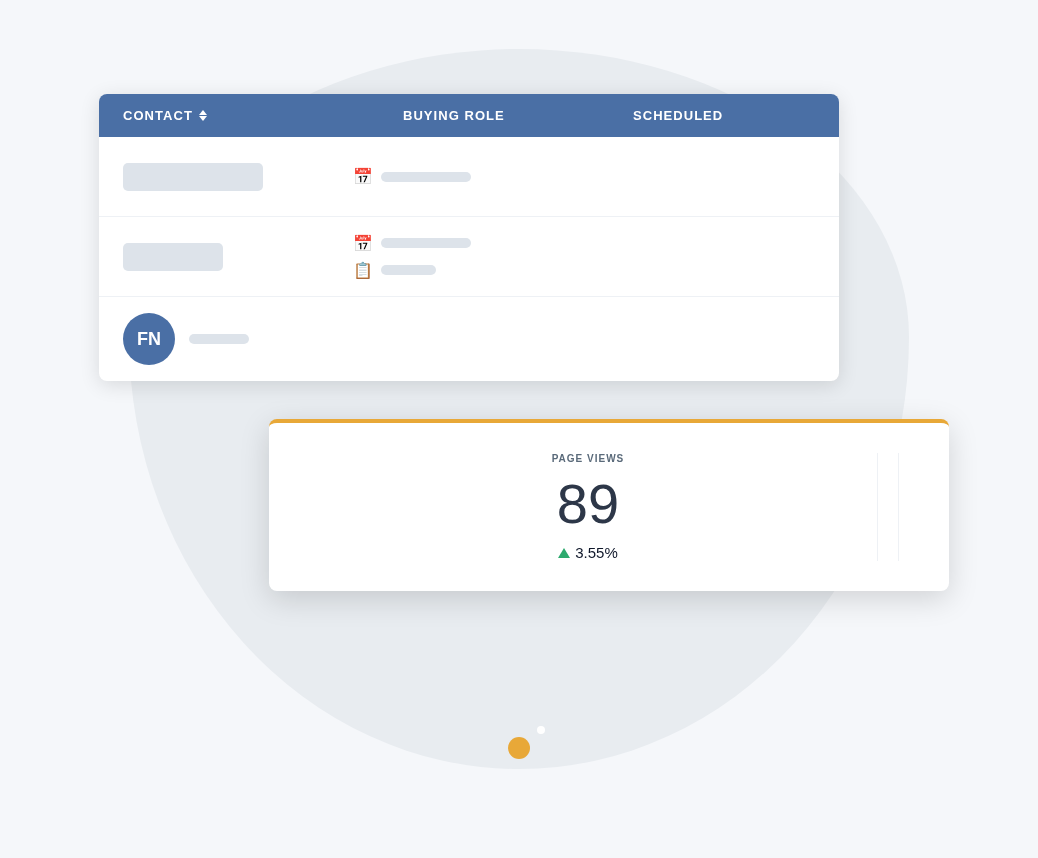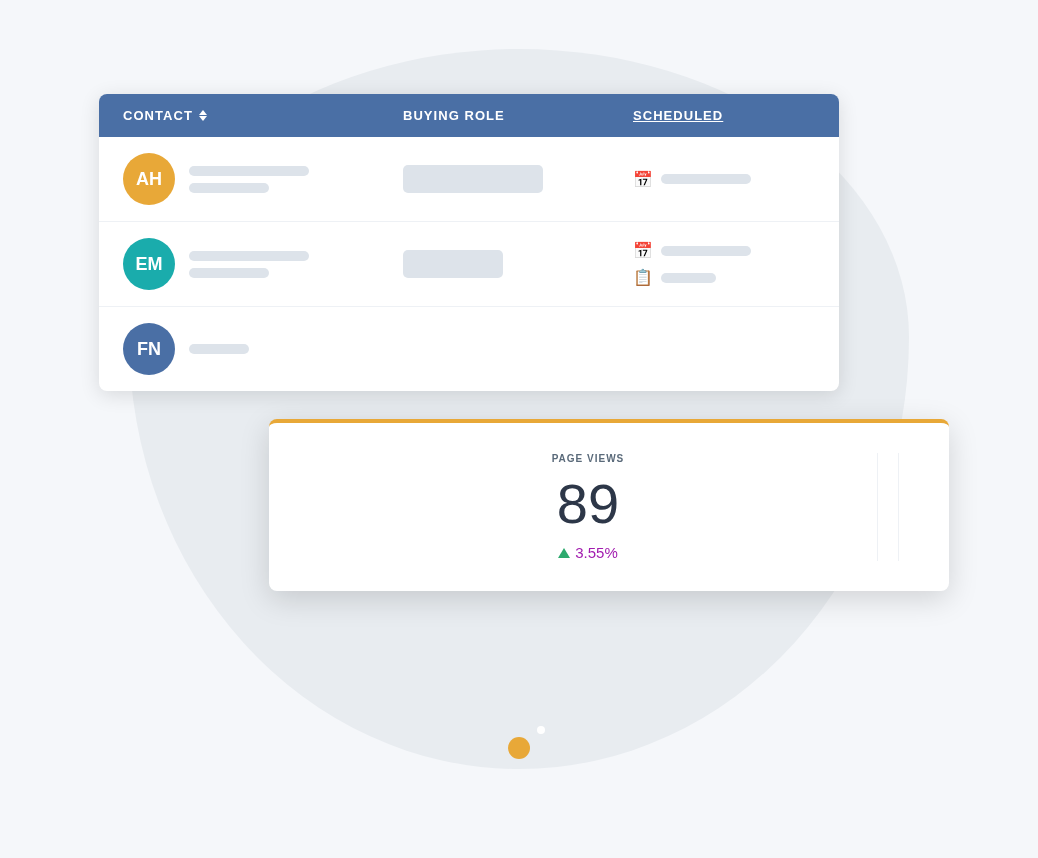--- a/index.html
+++ b/index.html
@@ -92,21 +92,20 @@
       border-right: 4px solid transparent;
       border-top: 5px solid #fff;
     }
 
     .th-buying {
       flex: 0 0 230px;
     }
 
     .th-scheduled {
       flex: 1;
-      text-decoration: underline;
     }
 
     
     .table-row {
       display: flex;
       align-items: center;
       padding: 16px 24px;
       border-bottom: 1px solid #eef1f5;
       min-height: 80px;
     }
@@ -236,21 +235,21 @@
       line-height: 1;
       margin-bottom: 12px;
     }
 
     .stat-change {
       display: flex;
       align-items: center;
       justify-content: center;
       gap: 5px;
       font-size: 15px;
-      color: #a21caf;
+      color: #0f172a;
       font-weight: 500;
     }
 
     .triangle-up {
       width: 0;
       height: 0;
       border-left: 6px solid transparent;
       border-right: 6px solid transparent;
       border-bottom: 10px solid #2daa6e;
     }
@@ -305,46 +304,32 @@
       </div>
       <div class="th th-buying">
         <span>BUYING ROLE</span>
       </div>
       <div class="th th-scheduled">
         <span>SCHEDULED</span>
       </div>
     </div>
 
     <div class="table-row">
-      <div class="row-contact">
-        <div class="avatar avatar-ah">AH</div>
-        <div class="contact-lines">
-          <div class="placeholder-line line-long"></div>
-          <div class="placeholder-line line-medium"></div>
-        </div>
-      </div>
       <div class="row-buying">
         <div class="buying-box"></div>
       </div>
       <div class="row-scheduled">
         <div class="scheduled-item">
           <span class="calendar-icon">📅</span>
           <div class="sched-line"></div>
         </div>
       </div>
     </div>
 
     <div class="table-row">
-      <div class="row-contact">
-        <div class="avatar avatar-em">EM</div>
-        <div class="contact-lines">
-          <div class="placeholder-line line-long"></div>
-          <div class="placeholder-line line-medium"></div>
-        </div>
-      </div>
       <div class="row-buying">
         <div class="buying-box buying-box-sm"></div>
       </div>
       <div class="row-scheduled">
         <div class="scheduled-item">
           <span class="calendar-icon">📅</span>
           <div class="sched-line"></div>
         </div>
         <div class="scheduled-item">
           <span class="calendar-icon">📋</span>

